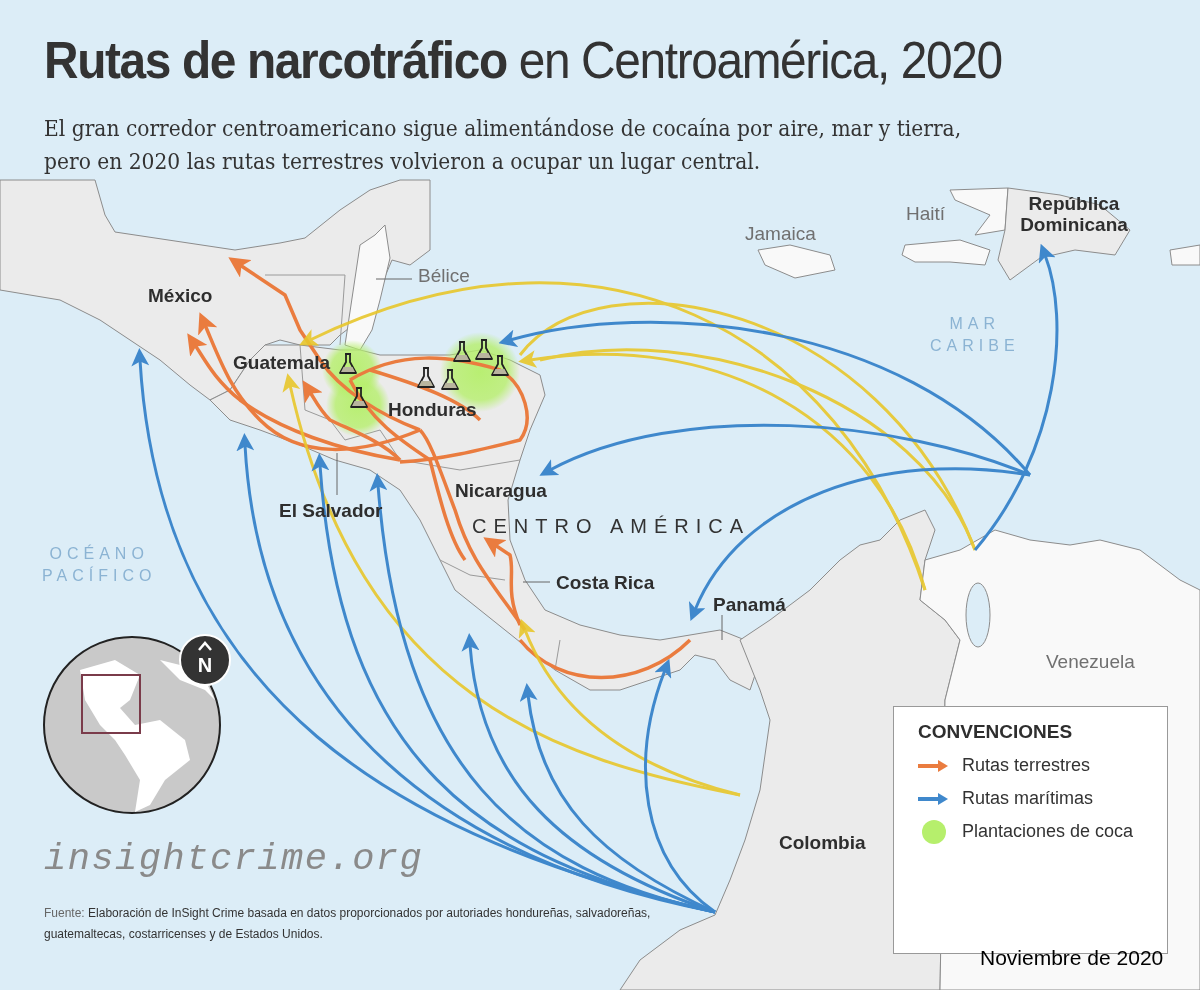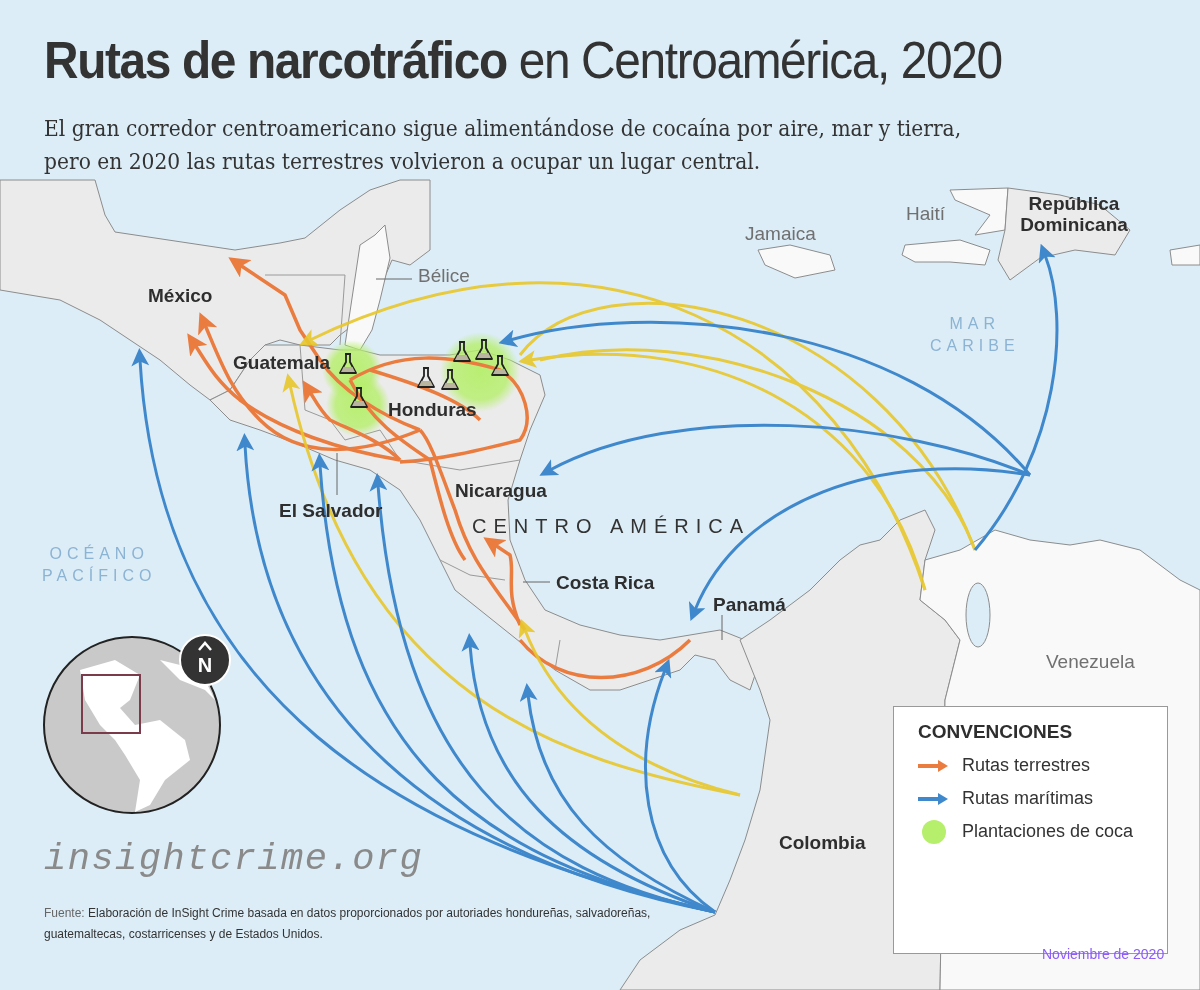--- a/index.html
+++ b/index.html
@@ -33,21 +33,21 @@
   .brand {
     position: absolute; left: 44px; top: 838px;
     font-family: Liberation Mono, monospace; font-style: italic;
     font-size: 37px; color: #8a8a8a; letter-spacing: 1.5px;
   }
   .source {
     position: absolute; left: 44px; top: 903px; width: 640px;
     font-size: 12px; line-height: 21px; color: #333;
   }
   .source .src-label { color: #666; }
-  .date { position: absolute; left: 1042px; top: 946px; font-size: 14px; color: #8b5cf6; }
+  .date { position: absolute; left: 980px; top: 946px; font-size: 21px; color: #000000; }
   .legend {
     position: absolute; left: 893px; top: 706px; width: 275px; height: 248px;
     background: #fff; border: 1.5px solid #999; box-sizing: border-box;
     padding: 14px 0 16px 24px;
   }
   .legend-title { font-weight: 700; font-size: 19px; color: #2e2e2e; margin: 0 0 6px 0; }
   .legend-item { display: flex; align-items: center; height: 33px; }
   .legend-sym { width: 40px; height: 24px; margin-left: -4px; margin-right: 8px; display: flex; align-items: center; justify-content: center; }
   .legend-text { font-size: 18px; color: #333; }
   .globe { position: absolute; left: 40px; top: 630px; }

